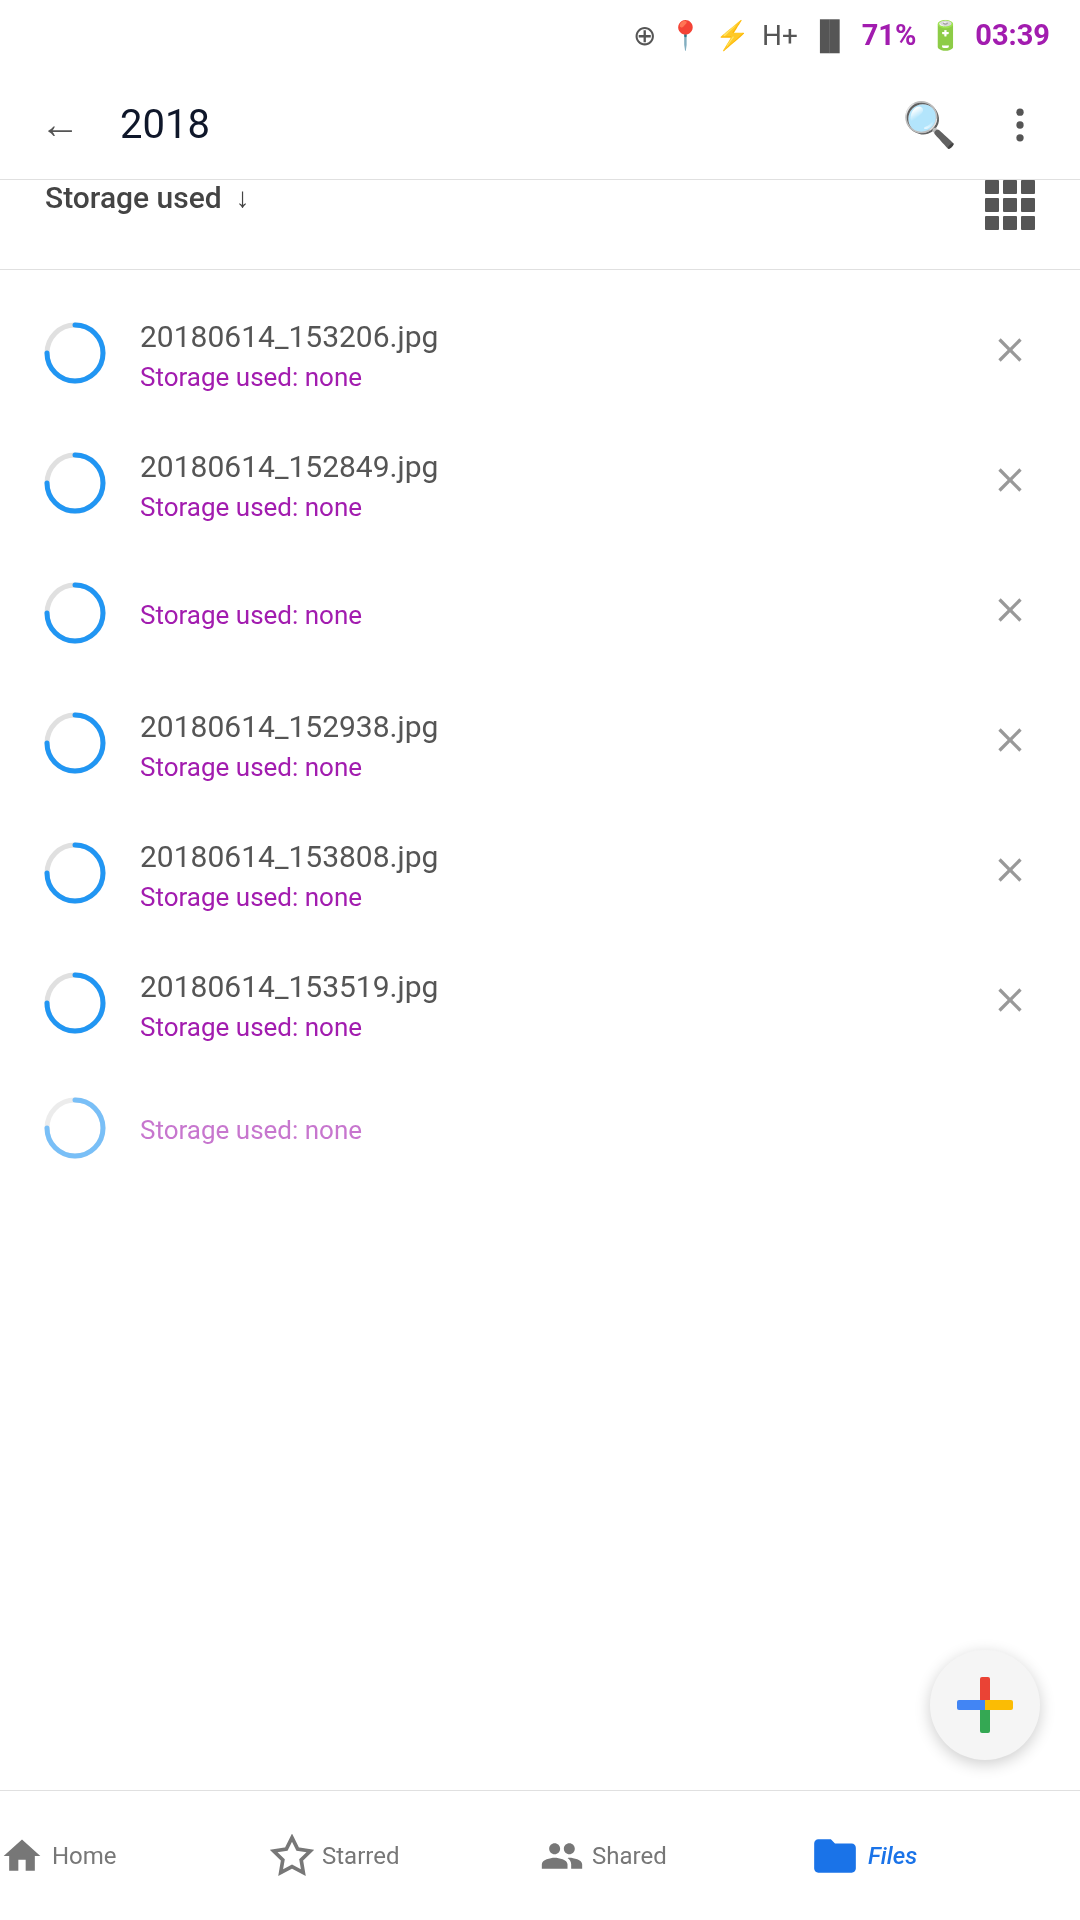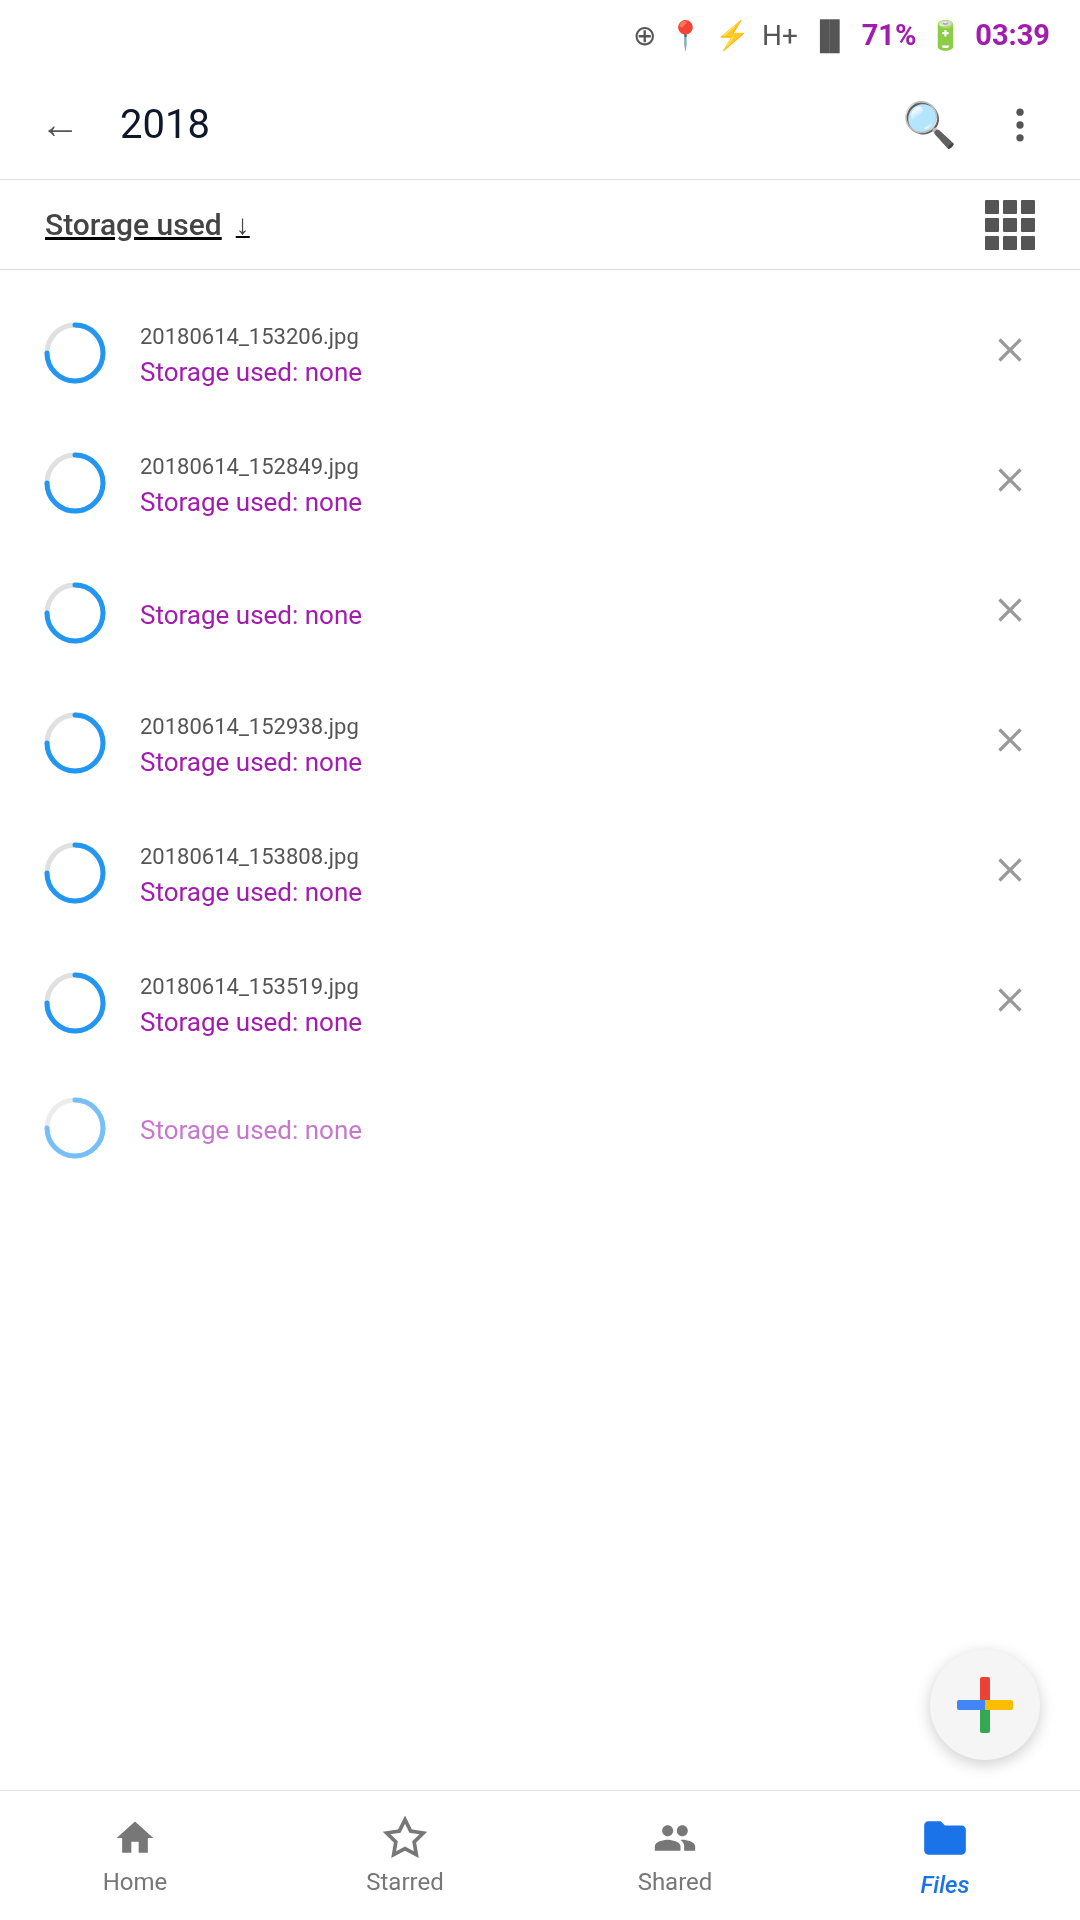--- a/index.html
+++ b/index.html
@@ -86,25 +86,24 @@
       font-size: 44px;
       color: #555;
     }
 
     
     .sort-row {
       width: 100%;
       height: 90px;
       background: #ffffff;
       display: flex;
-      align-items: center;
+      align-items: flex-start;
       justify-content: space-between;
       padding: 0 45px;
       border-bottom: 1px solid #e0e0e0;
-      text-decoration: underline;
     }
     .sort-label {
       display: flex;
       align-items: center;
       gap: 14px;
       font-size: 30px;
       color: #444;
       font-weight: 500;
       cursor: pointer;
     }
@@ -138,21 +137,21 @@
       gap: 30px;
       min-height: 120px;
     }
     .file-item-info {
       flex: 1;
       display: flex;
       flex-direction: column;
       gap: 8px;
     }
     .file-item-name {
-      font-size: 22px;
+      font-size: 30px;
       color: #555;
       font-weight: 400;
     }
     .file-item-storage {
       font-size: 26px;
       color: #a21caf;
     }
     .file-item-close {
       font-size: 40px;
       color: #999;
@@ -219,21 +218,21 @@
       width: 1080px;
       height: 130px;
       background: #ffffff;
       border-top: 1px solid #e0e0e0;
       display: flex;
       align-items: center;
       justify-content: space-around;
     }
     .bottom-nav-item {
       display: flex;
-      flex-direction: column;
+      flex-direction: row;
       align-items: center;
       gap: 8px;
       cursor: pointer;
       flex: 1;
     }
     .bottom-nav-label {
       font-size: 24px;
       color: #777;
     }
     .bottom-nav-label.active {

